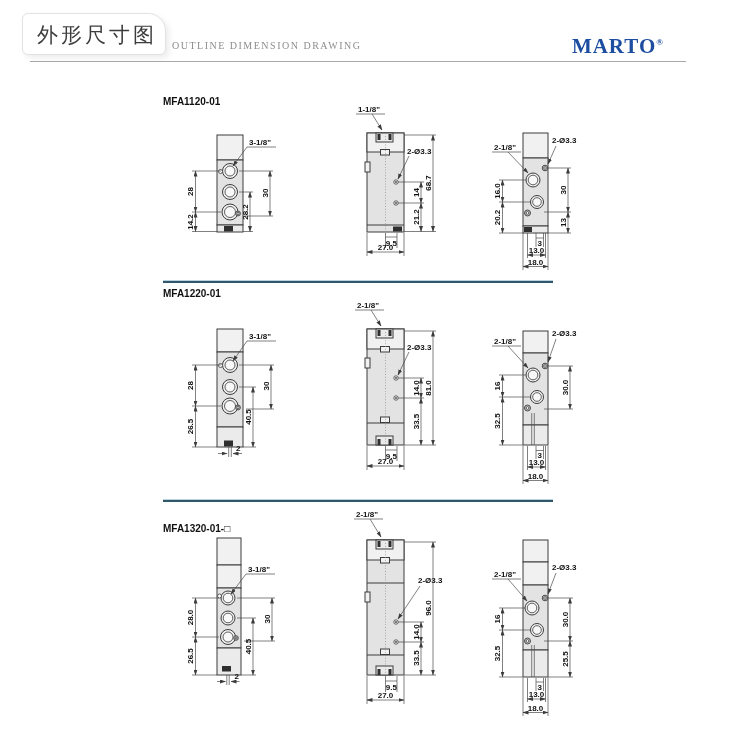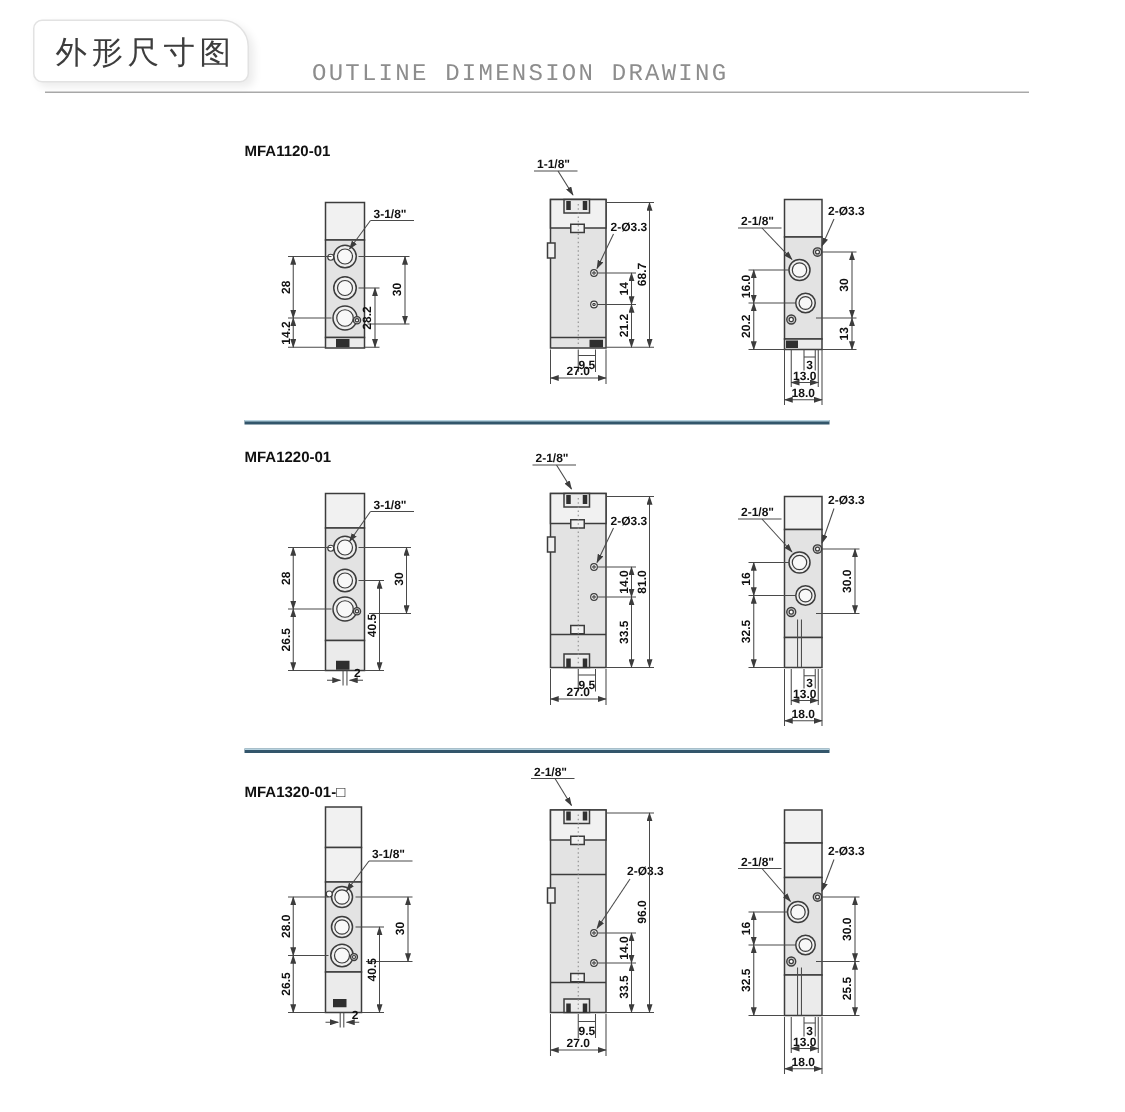--- a/index.html
+++ b/index.html
@@ -2,30 +2,30 @@
 <html><head>
 <meta charset="utf-8">
 <style>
   html,body{margin:0;padding:0;background:#fff;}
   #page{position:relative;width:686px;height:741px;background:#fff;overflow:hidden;
         font-family:"Liberation Sans",sans-serif;}
   
   #title-tab{position:absolute;left:22px;top:13px;width:142px;height:40px;background:#fff;
      border:1px solid #e2e2e2;border-radius:6px 18px 6px 6px;box-shadow:3px 3px 6px rgba(0,0,0,.08);z-index:3;}
   #title-cn{position:absolute;left:14px;top:7px;font-size:21px;color:#3d3d3d;letter-spacing:3px;}
-  #title-en{position:absolute;left:172px;top:40px;font-family:Liberation Mono, monospace;
-     font-size:16px;color:#8d8d8d;letter-spacing:1.5px;z-index:2;margin-left:36px;}
+  #title-en{position:absolute;left:172px;top:40px;font-family:Liberation Serif, serif;
+     font-size:10px;color:#8d8d8d;letter-spacing:1.5px;z-index:2;}
   #brand{position:absolute;right:22px;top:34px;font-family:"Liberation Serif",serif;
      font-weight:bold;font-size:21px;color:#1c4da0;letter-spacing:1px;z-index:2;}
   #brand sup{font-size:9px;}
   #header-rule{position:absolute;left:30px;top:61px;width:692px;height:1px;background:#a9a9a9;z-index:1;}
   .divider{position:absolute;left:163px;width:390px;height:2px;background:#33566b;border-top:1px solid #b8d3e0;}
   #divider-1{top:280px;} #divider-2{top:499px;}
   .model-title{position:absolute;left:163px;font-size:10px;font-weight:bold;color:#101010;}
-  #mt1{top:96px;} #mt2{top:300px;} #mt3{top:523px;}
+  #mt1{top:96px;} #mt2{top:288px;} #mt3{top:523px;}
   
   #drw{position:absolute;left:0;top:0;}
   .ln{stroke:#3c3c3c;stroke-width:1;fill:none;}
   .thin{stroke:#4a4a4a;stroke-width:.7;fill:none;}
   .ctr{stroke:#8a8a8a;stroke-width:.7;fill:none;stroke-dasharray:1 1.8;}
   .fil1{fill:#f1f1f1;stroke:#3c3c3c;stroke-width:1;}
   .fil2{fill:#e3e3e3;stroke:#3c3c3c;stroke-width:1;}
   .fil3{fill:#ebebeb;stroke:#3c3c3c;stroke-width:1;}
   .dk{fill:#2f2f2f;stroke:none;}
   .prt{fill:#efefef;stroke:#3c3c3c;stroke-width:1;}
@@ -37,20 +37,21 @@
 </style>
 </head>
 <body>
 
 <div id="page">
 
   <div id="title-tab">
     <div id="title-cn">外形尺寸图</div>
   </div>
   <div id="title-en">OUTLINE DIMENSION DRAWING</div>
+  <div id="brand" style="color: rgb(28, 77, 160);"><span>MARTO</span><sup>®</sup></div>
   <div id="header-rule"></div>
 
   <div id="mt1" class="model-title">MFA1120-01</div>
   <div id="divider-1" class="divider"></div>
   <div id="mt2" class="model-title">MFA1220-01</div>
   <div id="divider-2" class="divider"></div>
   <div id="mt3" class="model-title">MFA1320-01-□</div>
 
   <svg id="drw" width="750" height="741" viewBox="0 0 750 741">
     <defs>

